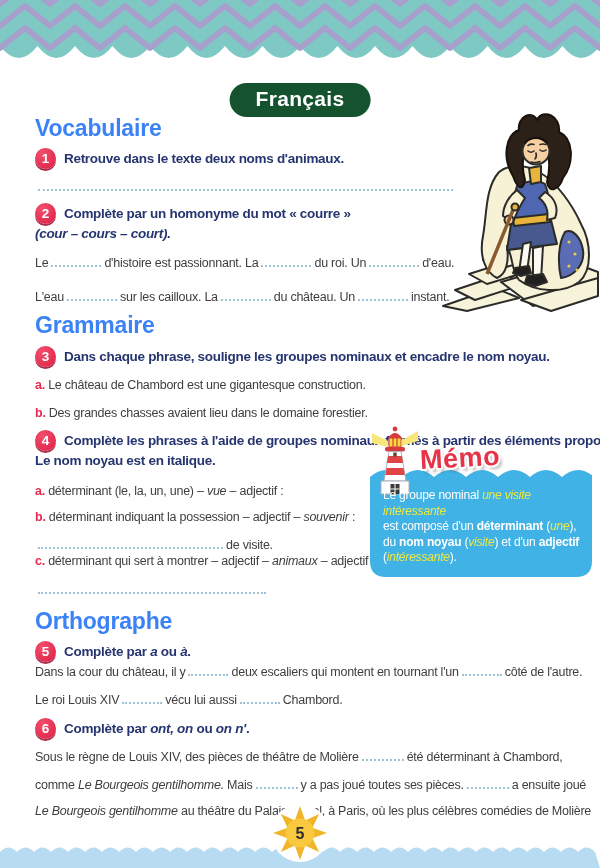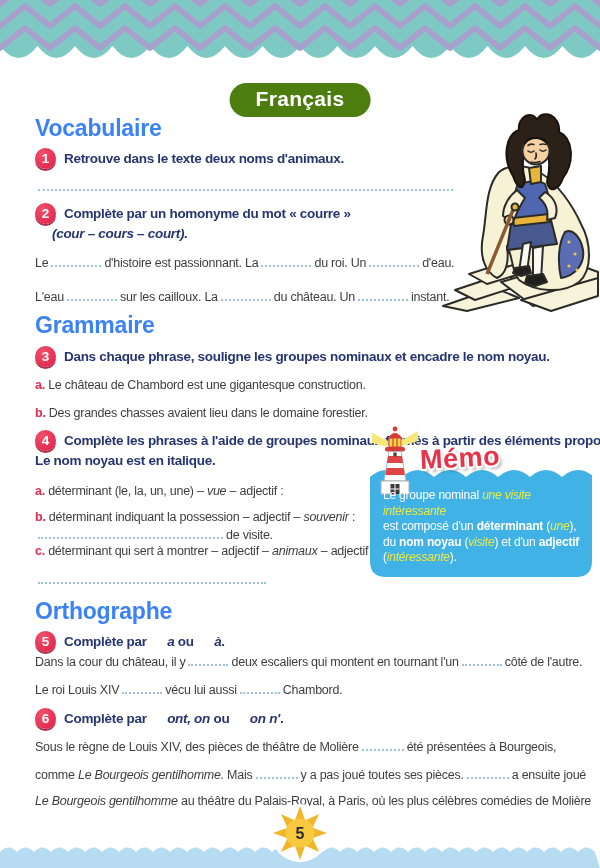--- a/index.html
+++ b/index.html
@@ -3,21 +3,21 @@
 <meta charset="utf-8">
 <style>
   html,body{margin:0;padding:0;}
   body{width:600px;height:868px;position:relative;overflow:hidden;background:#ffffff;
        font-family:"Liberation Sans",sans-serif;}
   svg{display:block;}
 
   
   .top-band{position:absolute;top:0;left:0;}
   .banner{position:absolute;top:83px;left:50%;transform:translateX(-50%);
-          background:#4d7c0f;color:#fff;font-weight:bold;font-size:21px;
+          background:#14532d;color:#fff;font-weight:bold;font-size:21px;
           padding:4px 26px 6px;border-radius:18px;letter-spacing:.3px;}
   .footer-wave{position:absolute;left:0;top:838px;}
   .sun{position:absolute;left:268px;top:801px;}
 
   
   .king{position:absolute;left:441px;top:110px;}
 
   
   .content{position:absolute;left:35px;top:112px;width:556px;}
   .sec{margin:0;font-size:23px;font-weight:bold;color:#3b82f6;letter-spacing:-.2px;}
@@ -25,34 +25,34 @@
 
   .exrow{display:flex;align-items:flex-start;gap:8px;}
   .badge{flex:none;width:21px;height:21px;border-radius:50%;
          background:radial-gradient(circle at 35% 28%,#f0506c,#e01d44);
          box-shadow:0 2px 0 rgba(150,10,45,.85);
          color:#fff;text-align:center;font-weight:bold;font-size:13.5px;line-height:21px;}
   .inst{color:#26356f;font-weight:bold;font-size:13.5px;line-height:19px;
         letter-spacing:-.3px;white-space:nowrap;padding-top:1px;}
   .inst-cont{color:#26356f;font-weight:bold;font-size:13.5px;line-height:18px;
              letter-spacing:-.3px;white-space:nowrap;}
-  .bi{font-style:italic;margin-left:17px;}
+  .bi{font-style:italic;}
 
   .body-line{color:#3e3e3e;font-size:12.5px;line-height:16px;letter-spacing:-.25px;
              white-space:nowrap;}
   .i{font-style:italic;}
   .rl{color:#e8294d;font-weight:bold;}
   .dots{display:inline-block;height:12px;border-bottom:2px dotted #9ec3d8;margin:0 3px;}
 
   .r-ex1{margin-top:6px}.l-ans1{margin-top:8px}.r-ex2{margin-top:8px}.l-ex2b{margin-top:1px}
   .l-v1{margin-top:10px}.l-v2{margin-top:16px}
   .r-ex3{margin-top:7px}.l-3a{margin-top:10px}.l-3b{margin-top:12px}
   .r-ex4{margin-top:9px}
   .l-4a{margin-top:13px}.l-4aa{margin-top:10px}.l-4b{margin-top:10px}
-  .l-4ba{}.l-4c{margin-top:0}.l-4ca{margin-top:11px}
+  .l-4ba{margin-top:10px}.l-4c{margin-top:0}.l-4ca{margin-top:11px}
   .r-ex5{margin-top:6px}.l-51{margin-top:0}.l-52{margin-top:10px}
   .r-ex6{margin-top:10px}.l-61{margin-top:8px}.l-62{margin-top:10px}
   .l-63{margin-top:10px}
 
   
   .memo{position:absolute;left:370px;top:453px;width:222px;height:122px;}
   .memo-bg{position:absolute;left:0;top:0;}
   .memo-title{position:absolute;left:50px;top:-10px;font-size:27px;font-weight:bold;
       color:#e73349;transform:rotate(-3deg);letter-spacing:.5px;
       text-shadow:-2px 0 0 #fff,2px 0 0 #fff,0 -2px 0 #fff,0 2px 0 #fff,
@@ -165,21 +165,21 @@
     <span class="badge">5</span>
     <span class="inst"><span>Complète par </span><span class="bi">a</span><span> ou </span><span class="bi">à</span><span>.</span></span>
   </div>
   <div class="body-line l-51"><span>Dans la cour du château, il y</span><span class="dots" style="width: 40px;"></span><span>deux escaliers qui montent en tournant l'un</span><span class="dots" style="width: 40px;"></span><span>côté de l'autre.</span></div>
   <div class="body-line l-52"><span>Le roi Louis XIV</span><span class="dots" style="width: 40px;"></span><span>vécu lui aussi</span><span class="dots" style="width: 40px;"></span><span>Chambord.</span></div>
 
   <div class="exrow r-ex6">
     <span class="badge">6</span>
     <span class="inst"><span>Complète par </span><span class="bi">ont, on</span><span> ou </span><span class="bi">on n'</span><span>.</span></span>
   </div>
-  <div class="body-line l-61"><span>Sous le règne de Louis XIV, des pièces de théâtre de Molière</span><span class="dots" style="width: 42px;"></span><span>été présentées à Bourgeois,</span></div>
+  <div class="body-line l-61"><span>Sous le règne de Louis XIV, des pièces de théâtre de Molière</span><span class="dots" style="width: 42px;"></span><span>été déterminant à Chambord,</span></div>
   <div class="body-line l-62"><span>comme </span><span class="i">Le Bourgeois gentilhomme.</span><span> Mais</span><span class="dots" style="width: 42px;"></span><span>y a pas joué toutes ses pièces.</span><span class="dots" style="width: 42px;"></span><span>a ensuite joué</span></div>
   <div class="body-line l-63"><span class="i">Le Bourgeois gentilhomme</span><span> au théâtre du Palais-Royal, à Paris, où les plus célèbres comédies de Molière</span></div>
 
 </div>
 
 <div class="memo">
   <svg class="memo-bg" width="222" height="124" viewBox="0 0 222 124">
     <path d="M0,24 q16,-14 32,0 q16,-14 32,0 q16,-14 32,0 q16,-14 32,0 q16,-14 32,0 q16,-14 32,0 q16,-14 32,0 L222,108 Q222,124 206,124 L16,124 Q0,124 0,108 Z" fill="#41b2e5"></path>
   </svg>
   <svg class="lighthouse" width="46" height="72" viewBox="0 0 46 72">

